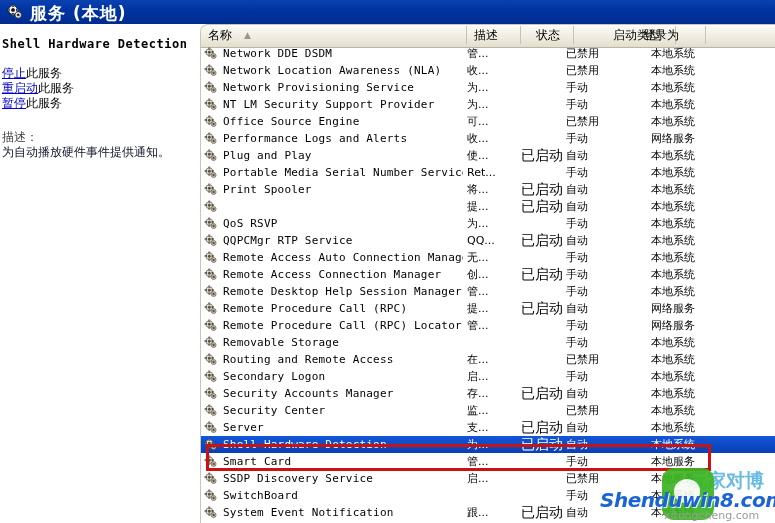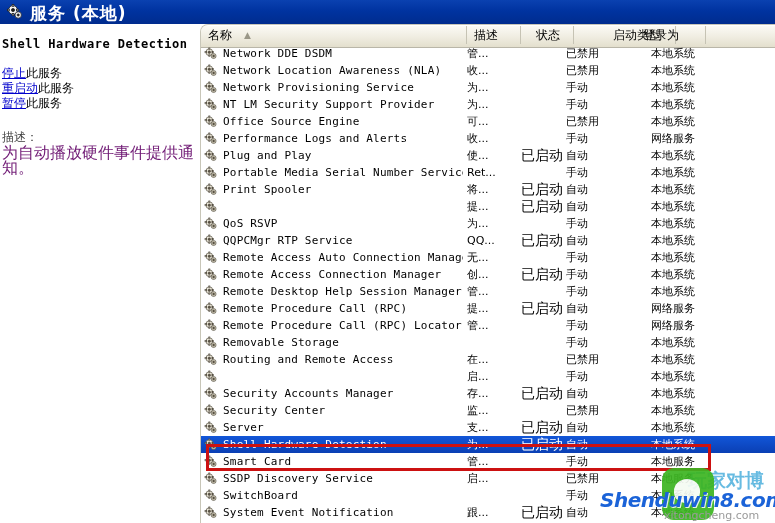--- a/index.html
+++ b/index.html
@@ -43,21 +43,21 @@
   .action-line{
     font-size:12px;line-height:15px;color:#000;white-space:nowrap;
     font-family:"DejaVu Sans","Liberation Sans",sans-serif;
   }
   .action-line .lnk{
     color:#0000cc;text-decoration:underline;cursor:pointer;
   }
   .desc-block{position:absolute;left:2px;top:106px;width:196px;}
   .desc-label{font-size:12px;line-height:15px;color:#404040;
     font-family:"DejaVu Sans","Liberation Sans",sans-serif;}
-  .desc-text{font-size:16px;line-height:15px;color:#701a75;
+  .desc-text{font-size:12px;line-height:15px;color:#0f172a;
     font-family:Liberation Serif, serif;}
 
   
   .listpane{
     position:absolute;left:200px;top:24px;width:575px;height:499px;
     background:#ffffff;
     border-top:1px solid #c8c6b8;
     border-left:1px solid #c8c6b8;
     border-top-left-radius:8px;
     box-sizing:border-box;
@@ -614,20 +614,21 @@
                 <rect x="4.7" y="0.9" width="1.2" height="1.7"></rect>
                 <rect x="4.7" y="7.8" width="1.2" height="1.7"></rect>
                 <rect x="1" y="4.6" width="1.7" height="1.2"></rect>
                 <rect x="7.9" y="4.6" width="1.7" height="1.2"></rect>
               </g>
               <g fill="#cfc9b6" stroke="#4a4438" stroke-width="0.6">
                 <circle cx="9.6" cy="9" r="2.5"></circle>
                 <circle cx="9.6" cy="9" r="0.9" fill="#5a5244"></circle>
               </g>
             </svg></span>
+          <div class="cell c-name">Secondary Logon</div>
           <div class="cell c-desc">启...</div>
           <div class="cell c-status"></div>
           <div class="cell c-start">手动</div>
           <div class="cell c-logon">本地系统</div>
         </div>
         <div class="row">
           <span class="gear"><svg width="14" height="13" viewBox="0 0 14 13">
               <g fill="#e8e4d6" stroke="#4a4438" stroke-width="0.6">
                 <circle cx="5.3" cy="5.2" r="3.4"></circle>
                 <circle cx="5.3" cy="5.2" r="1.2" fill="#5a5244"></circle>

